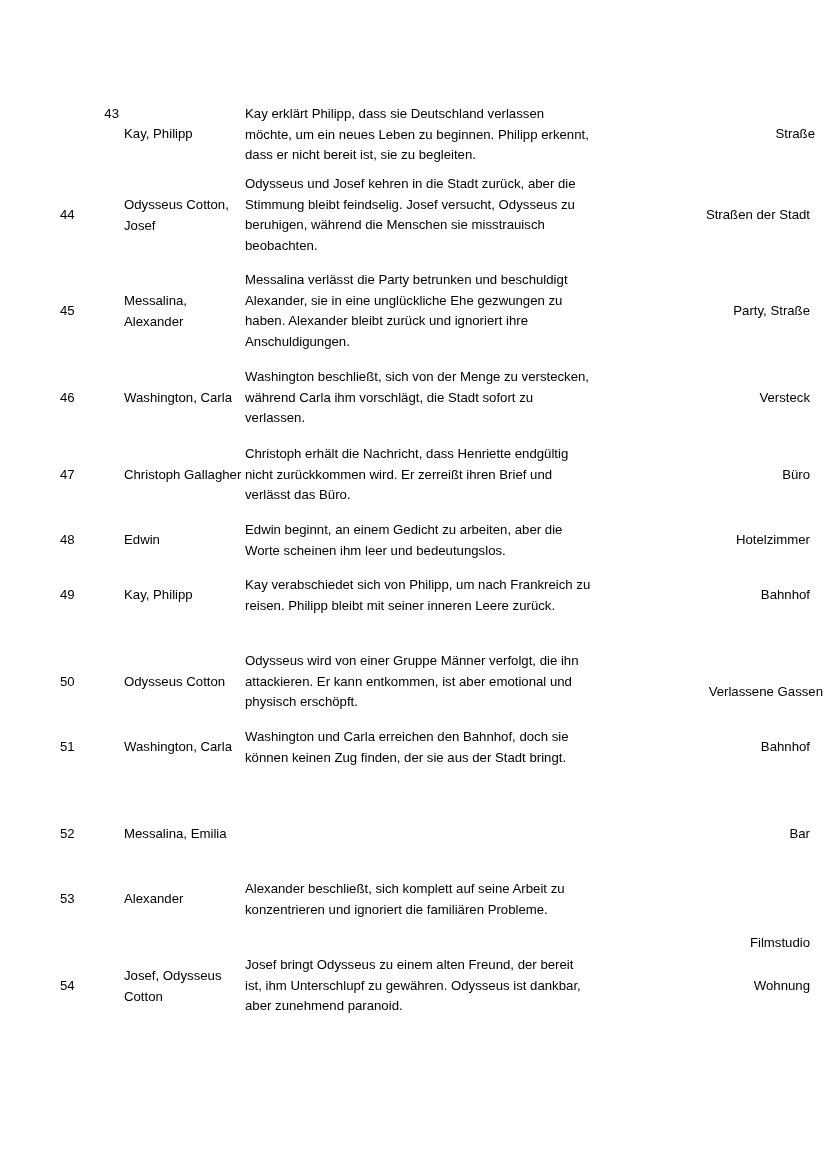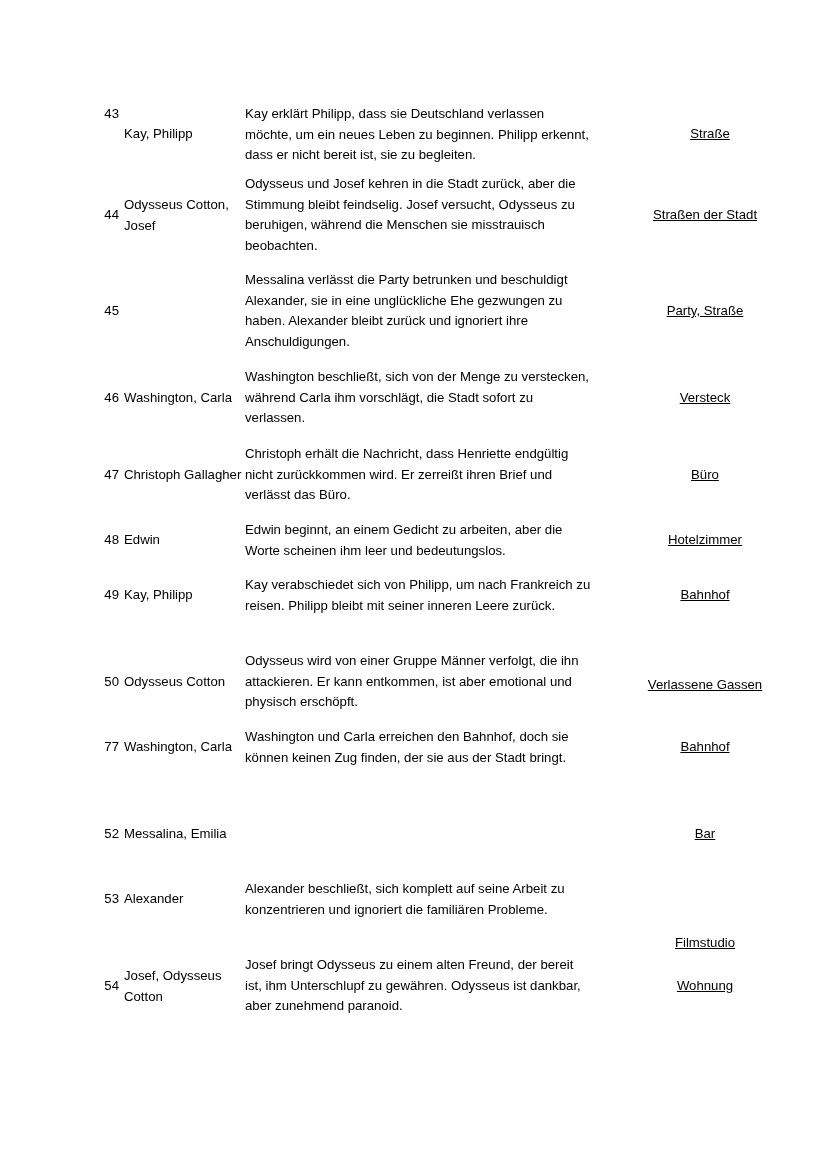--- a/index.html
+++ b/index.html
@@ -36,43 +36,41 @@
     font-size: 13.2px;
     line-height: 20.5px;
     color: #000000;
     white-space: pre-wrap;
   }
 
   
   .cell-index {
     left: 60px;
     width: 59px;
-    text-align: right;
   }
 
   
   .cell-character {
     left: 124px;
     width: 118px;
     text-align: left;
   }
 
   
   .cell-description {
     left: 245px;
     width: 348px;
     text-align: left;
   }
 
   
   .cell-location {
     left: 600px;
     width: 210px;
-    text-align: center;
-    text-decoration: underline;
+    text-align: right;
   }
 
   
   .row-offset .cell-index {
     left: 60px;
     width: 59px;
     text-align: right;
     top: 0;
   }
   .row-offset .cell-character {
@@ -100,20 +98,21 @@
       <div class="cell cell-location">Straße</div>
     </div>
     <div class="scene-row" style="top: 174px; height: 84px;">
       <div class="cell cell-index" style="top: 31px;">44</div>
       <div class="cell cell-character" style="top: 21px;">Odysseus Cotton, Josef</div>
       <div class="cell cell-location" style="top: 31px;">Straßen der Stadt</div>
       <div class="cell cell-description">Odysseus und Josef kehren in die Stadt zurück, aber die Stimmung bleibt feindselig. Josef versucht, Odysseus zu beruhigen, während die Menschen sie misstrauisch beobachten.</div>
     </div>
     <div class="scene-row" style="top: 270px; height: 84px;">
       <div class="cell cell-index" style="top: 31px;">45</div>
+      <div class="cell cell-character" style="top: 21px;">Messalina, Alexander</div>
       <div class="cell cell-description">Messalina verlässt die Party betrunken und beschuldigt Alexander, sie in eine unglückliche Ehe gezwungen zu haben. Alexander bleibt zurück und ignoriert ihre Anschuldigungen.</div>
       <div class="cell cell-location" style="top: 31px;">Party, Straße</div>
     </div>
     <div class="scene-row" style="top: 367px; height: 63px;">
       <div class="cell cell-index" style="top: 21px;">46</div>
       <div class="cell cell-character" style="top: 21px;">Washington, Carla</div>
       <div class="cell cell-description">Washington beschließt, sich von der Menge zu verstecken, während Carla ihm vorschlägt, die Stadt sofort zu verlassen.</div>
       <div class="cell cell-location" style="top: 21px;">Versteck</div>
     </div>
     <div class="scene-row" style="top: 444px; height: 63px;">
@@ -131,24 +130,24 @@
     <div class="scene-row" style="top: 575px; height: 63px;">
       <div class="cell cell-index" style="top: 10px;">49</div>
       <div class="cell cell-character" style="top: 10px;">Kay, Philipp</div>
       <div class="cell cell-description">Kay verabschiedet sich von Philipp, um nach Frankreich zu reisen. Philipp bleibt mit seiner inneren Leere zurück.</div>
       <div class="cell cell-location" style="top: 10px;">Bahnhof</div>
     </div>
     <div class="scene-row" style="top: 651px; height: 63px;">
       <div class="cell cell-index" style="top: 21px;">50</div>
       <div class="cell cell-character wide" style="top: 21px;">Odysseus Cotton</div>
       <div class="cell cell-description">Odysseus wird von einer Gruppe Männer verfolgt, die ihn attackieren. Er kann entkommen, ist aber emotional und physisch erschöpft.</div>
-      <div class="cell cell-location" style="top: 24px;">Verlassene Gassen</div>
+      <div class="cell cell-location" style="top: 31px; margin-left: 13px;">Verlassene Gassen</div>
     </div>
     <div class="scene-row" style="top: 727px; height: 63px;">
-      <div class="cell cell-index" style="top: 10px;">77</div>
+      <div class="cell cell-index" style="top: 10px;">51</div>
       <div class="cell cell-character" style="top: 10px;">Washington, Carla</div>
       <div class="cell cell-description">Washington und Carla erreichen den Bahnhof, doch sie können keinen Zug finden, der sie aus der Stadt bringt.</div>
       <div class="cell cell-location" style="top: 10px;">Bahnhof</div>
     </div>
     <div class="scene-row" style="top: 803px; height: 63px;">
       <div class="cell cell-index" style="top: 21px;">52</div>
       <div class="cell cell-character" style="top: 21px;">Messalina, Emilia</div>
       <div class="cell cell-location" style="top: 21px;">Bar</div>
     </div>
     <div class="scene-row" style="top: 879px; height: 63px;">

